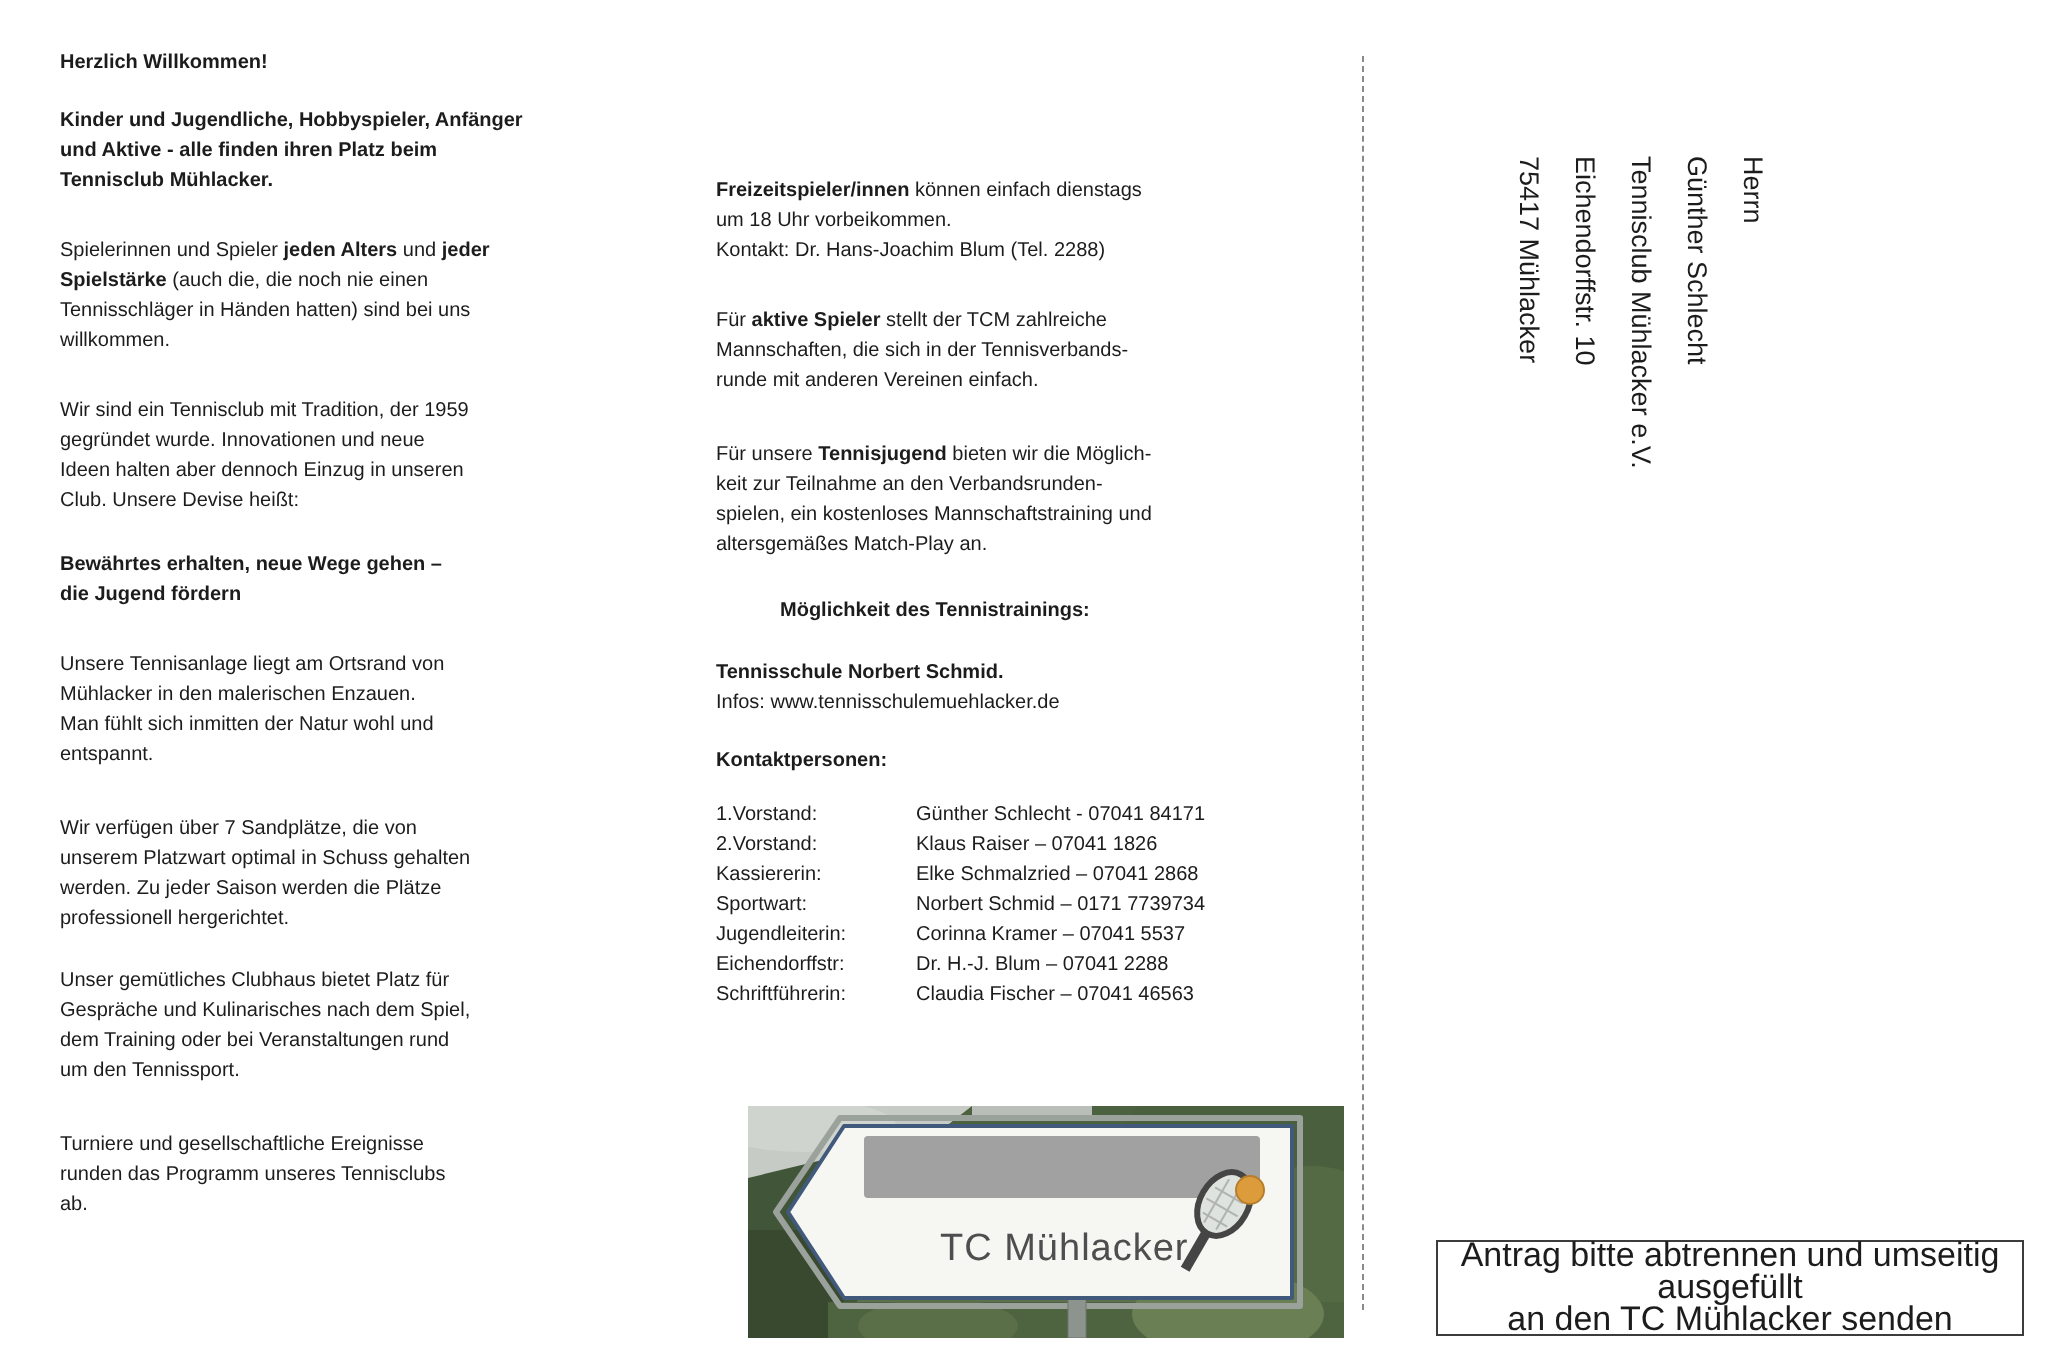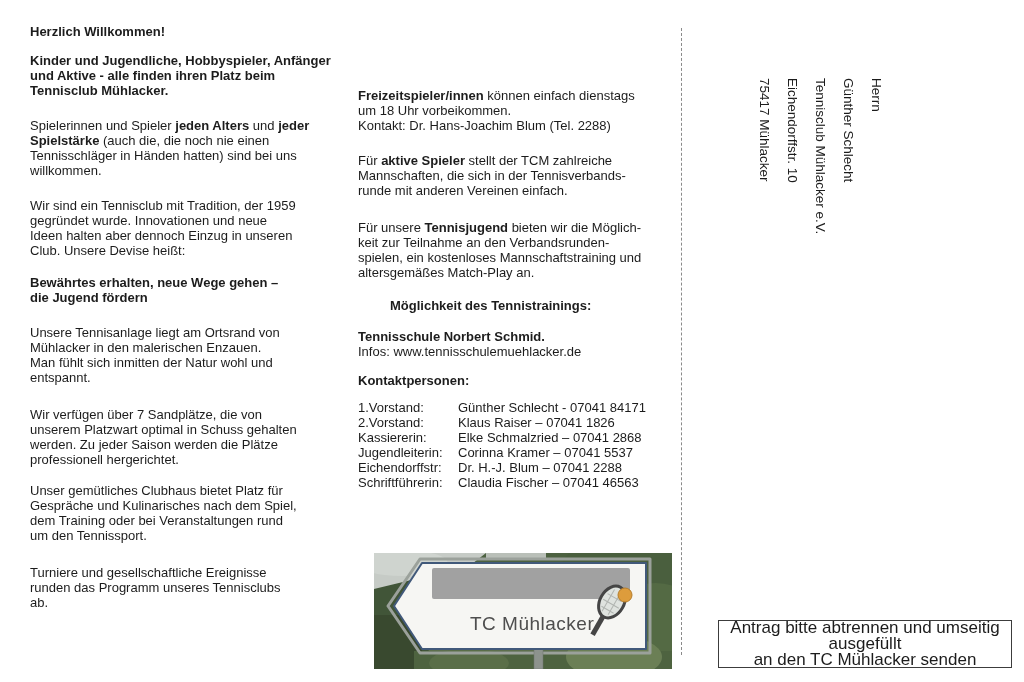--- a/index.html
+++ b/index.html
@@ -4,21 +4,21 @@
 <style>
   * { box-sizing: border-box; margin: 0; padding: 0; }
   html, body { width: 1024px; height: 682px; }
   body {
     font-family: "Liberation Sans", sans-serif;
     background: #ffffff;
     color: #1c1c1c;
   }
   .page { position: relative; width: 1024px; height: 682px; background: #fff; overflow: hidden; }
 
-  .col { position: absolute; font-size: 13px; line-height: 15px; }
+  .col { position: absolute; font-size: 10px; line-height: 15px; }
   .col-left   { left: 30px;  top: 24px; width: 312px; }
   .col-middle { left: 358px; top: 88px; width: 312px; }
 
   .para { white-space: pre-line; margin: 0; }
   .bold { font-weight: bold; }
   .mb4  { margin-bottom: 12px; }
   .mb5  { margin-bottom: 16px; padding-left: 32px; }
   .mb14 { margin-bottom: 14px; }
   .mb16 { margin-bottom: 16px; }
   .mb17 { margin-bottom: 17px; }
@@ -110,20 +110,24 @@
         </div>
       <div class="contact-row">
           <span class="contact-role">2.Vorstand:</span>
           <span class="contact-info">Klaus Raiser – 07041 1826</span>
         </div>
       <div class="contact-row">
           <span class="contact-role">Kassiererin:</span>
           <span class="contact-info">Elke Schmalzried – 07041 2868</span>
         </div>
       <div class="contact-row">
+          <span class="contact-role">Sportwart:</span>
+          <span class="contact-info">Norbert Schmid – 0171 7739734</span>
+        </div>
+      <div class="contact-row">
           <span class="contact-role">Jugendleiterin:</span>
           <span class="contact-info">Corinna Kramer – 07041 5537</span>
         </div>
       <div class="contact-row">
           <span class="contact-role">Eichendorffstr:</span>
           <span class="contact-info">Dr. H.-J.  Blum – 07041 2288</span>
         </div>
       <div class="contact-row">
           <span class="contact-role">Schriftführerin:</span>
           <span class="contact-info">Claudia Fischer – 07041 46563</span>

